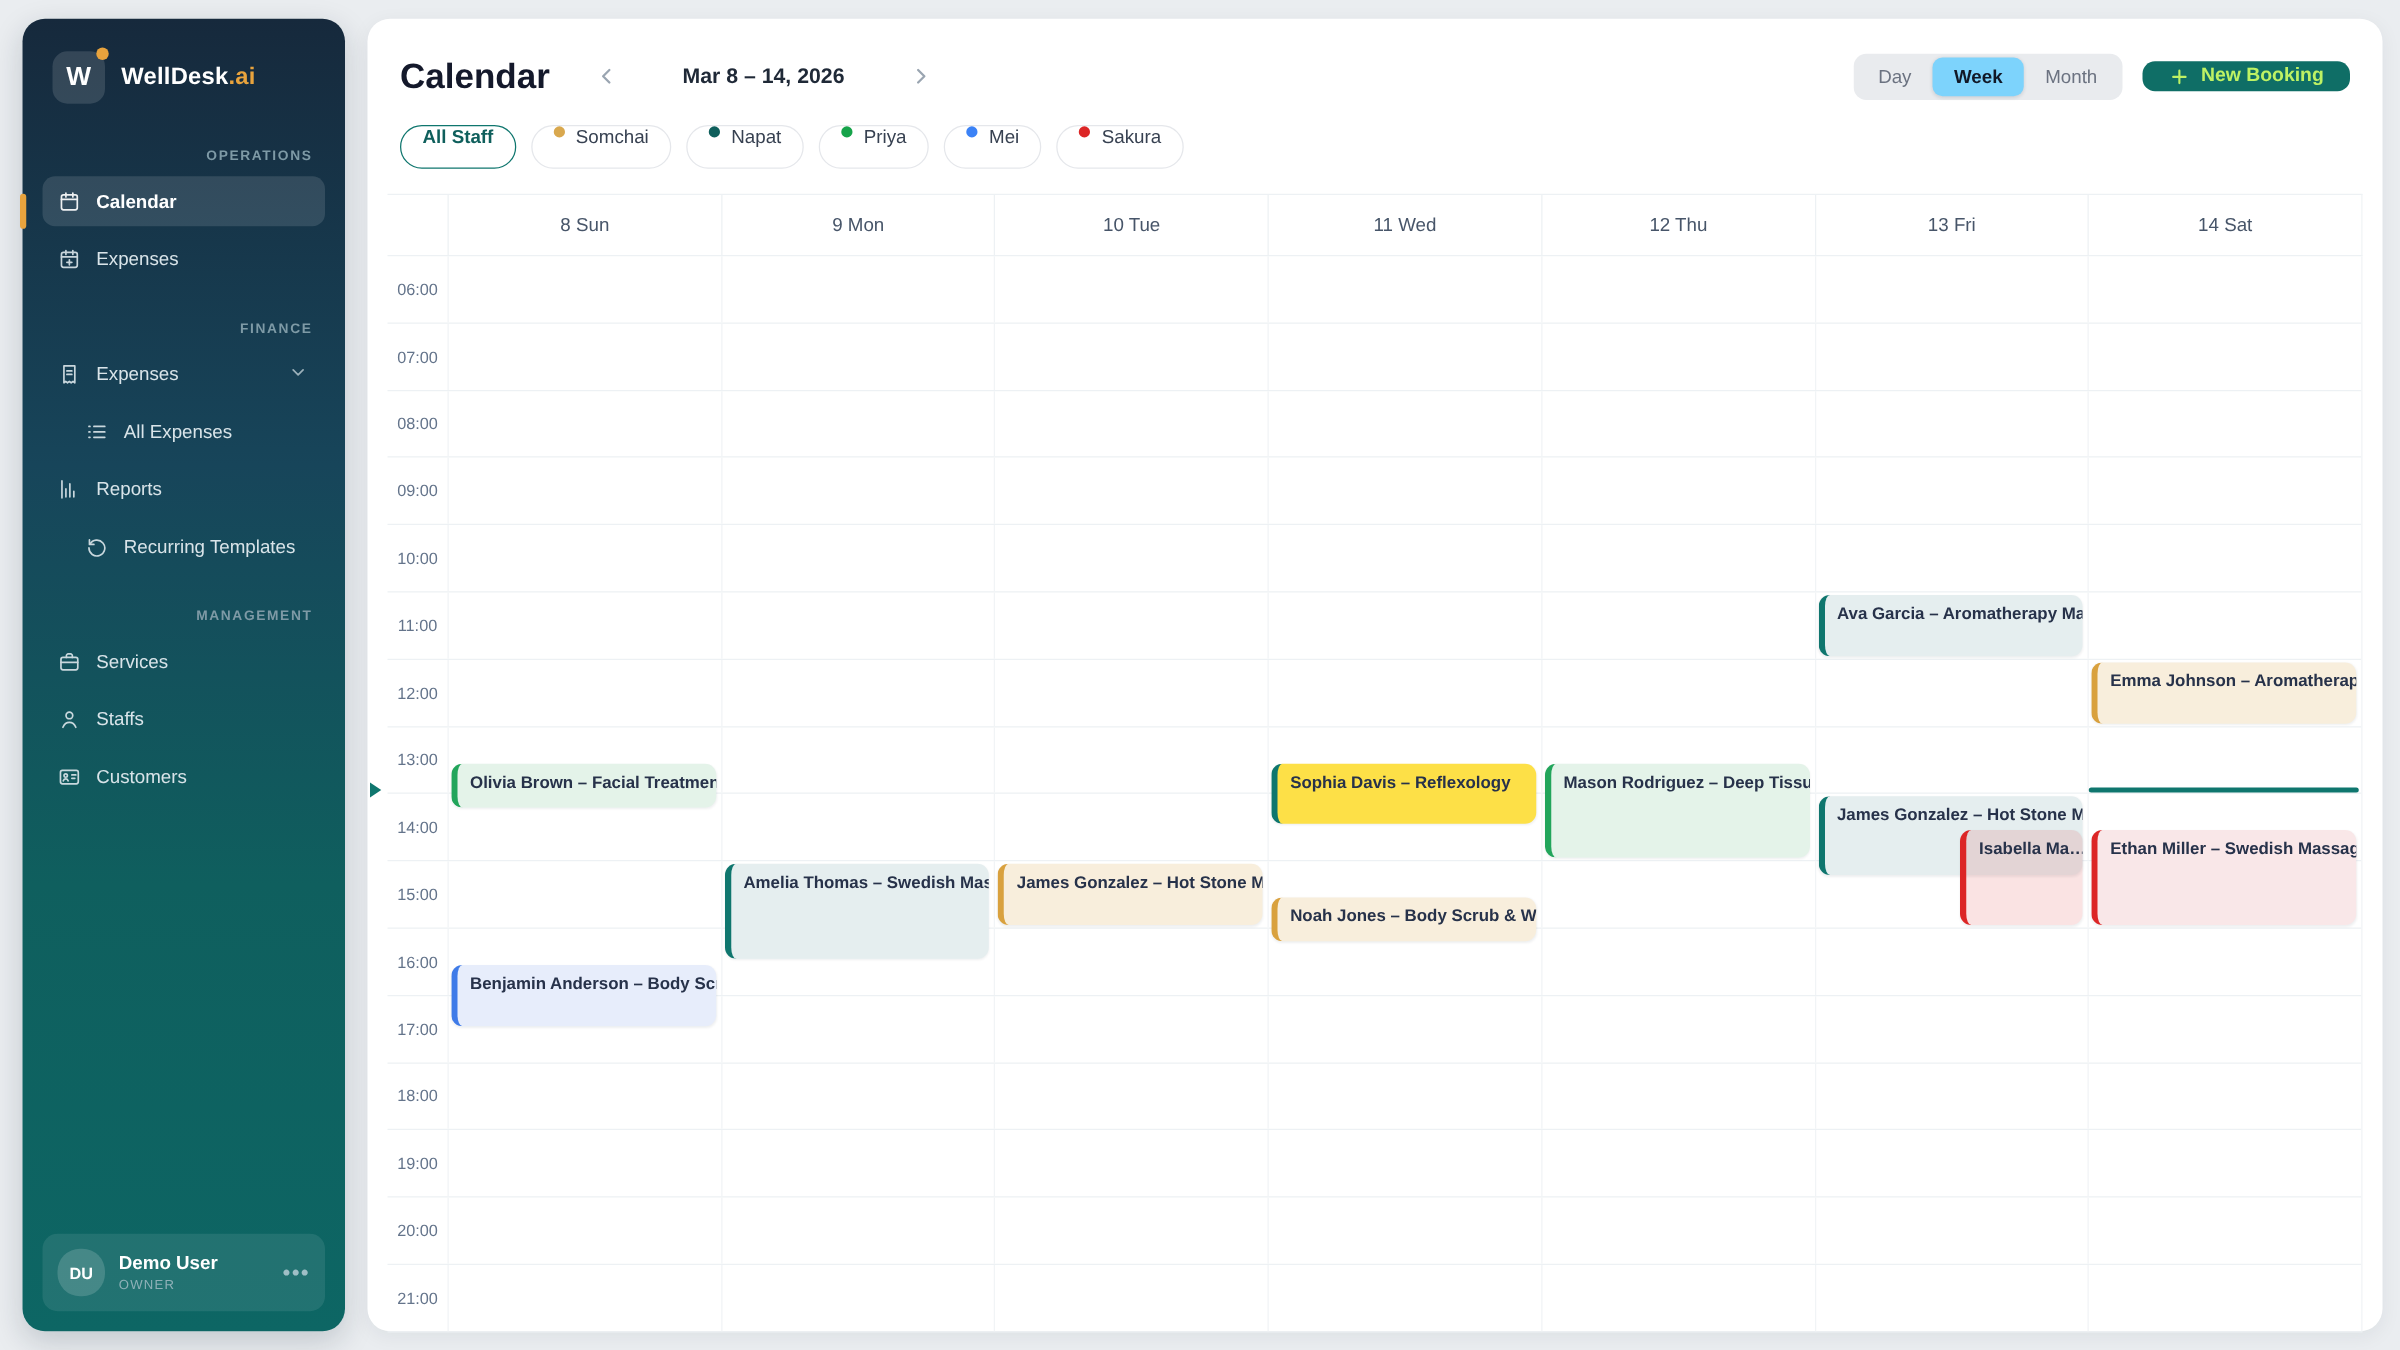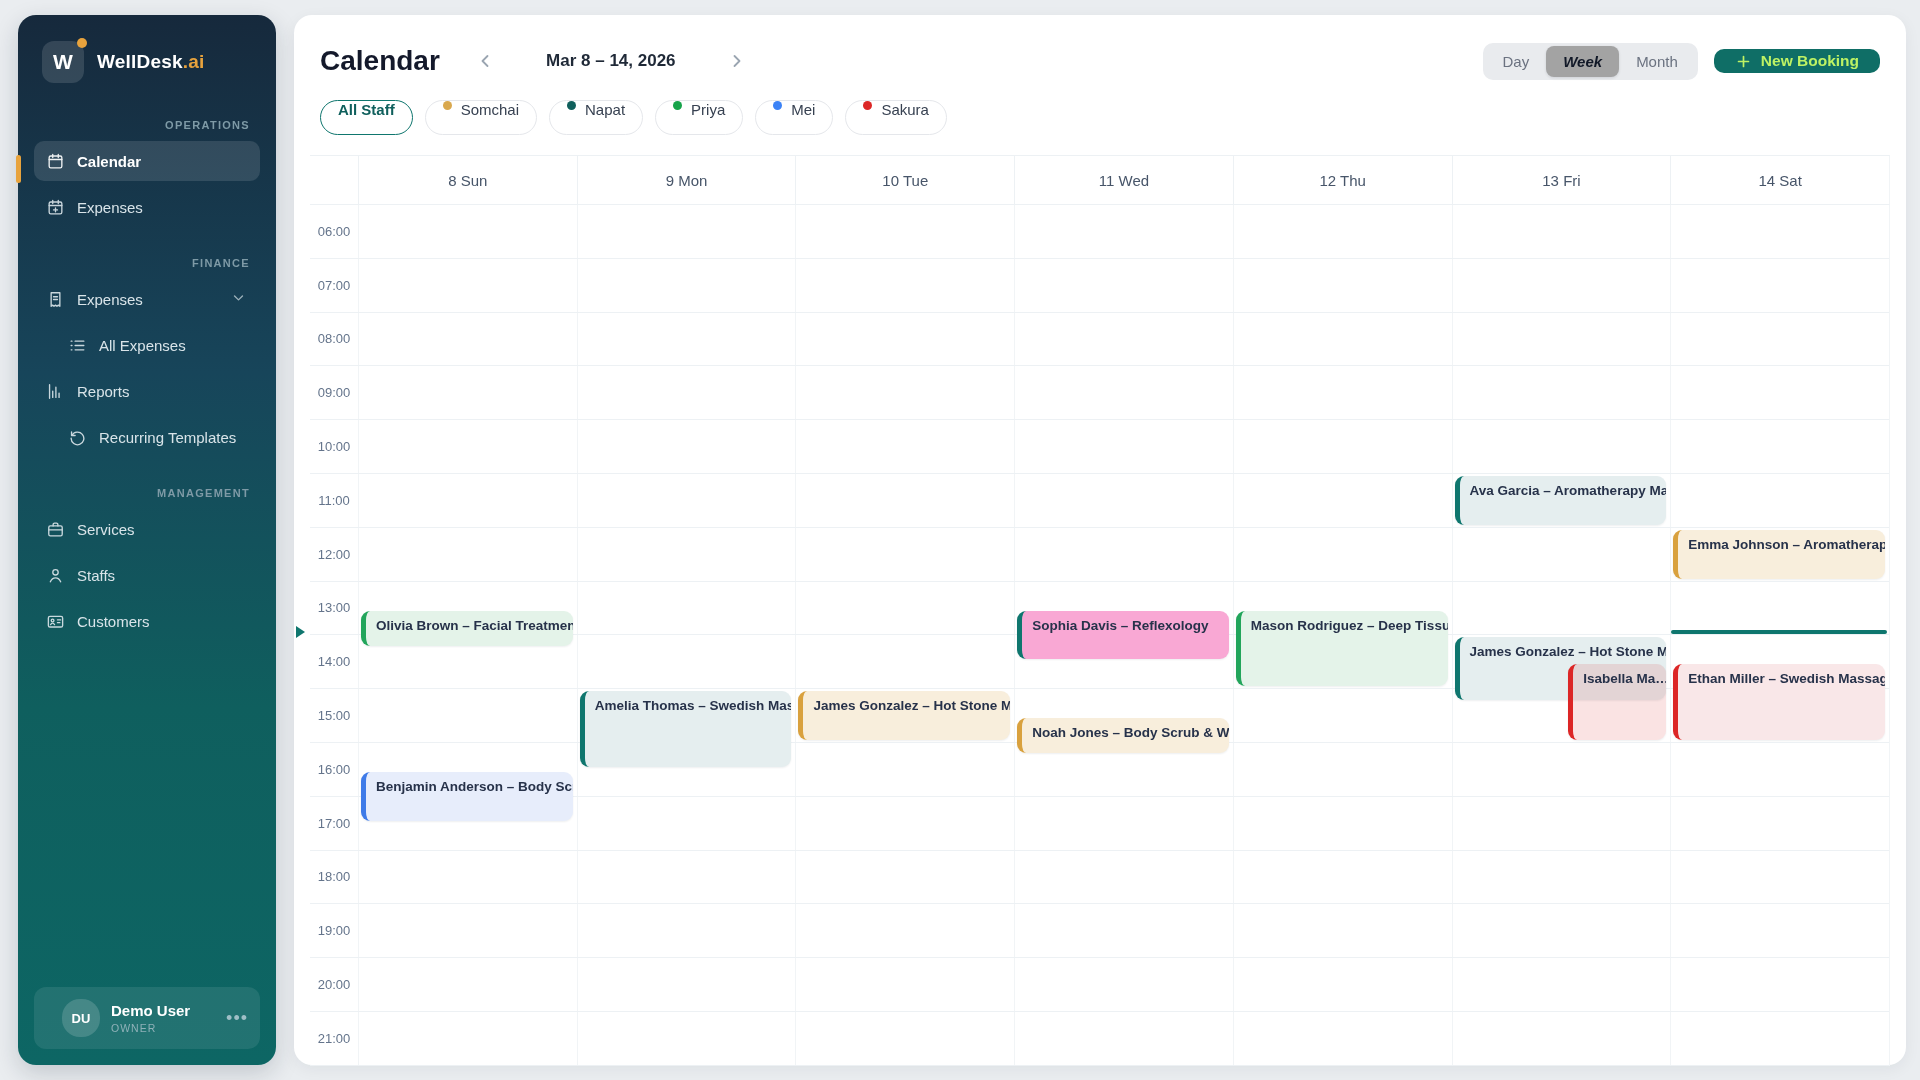--- a/index.html
+++ b/index.html
@@ -25,21 +25,21 @@
   .section-label { margin:30px 10px 10px; font-size:11px; font-weight:bold; letter-spacing:1.3px; color:#7E9AA6;text-align:right; }
   .nav-item { display:flex; align-items:center; gap:12px; height:40px; padding:0 12px; border-radius:10px;
     font-size:15px; font-weight:500; color:#D9E4E9; cursor:pointer; margin-bottom:6px; position:relative; }
   .nav-item svg { width:19px; height:19px; flex:none; opacity:.92; }
   .nav-item.active { background:rgba(255,255,255,.12); color:#fff; font-weight:bold; }
   .nav-item.sub { padding-left:34px; }
   .nav-item .chev { margin-left:auto; opacity:.75; }
   .user-card { display:flex; align-items:center; gap:11px; background:rgba(255,255,255,.09);
     border-radius:12px; padding:12px; }
   .user-avatar { width:38px; height:38px; border-radius:18px; background:rgba(255,255,255,.16);
-    display:flex; align-items:center; justify-content:center; font-size:13px; font-weight:bold; color:#fff;margin-left:16px; }
+    display:flex; align-items:center; justify-content:center; font-size:13px; font-weight:bold; color:#fff; }
   .user-name { font-size:15px; font-weight:bold; color:#fff; }
   .user-role { font-size:10.5px; letter-spacing:1px; color:#8FB1B8; margin-top:3px; }
   .user-menu { margin-left:auto; color:#9FBFC6; font-size:18px; letter-spacing:1px; cursor:pointer; }
 
   
   .main-card {
     position:absolute; left:294px; top:15px; width:1612px; height:1050px;
     background:#fff; border-radius:18px; box-shadow:0 4px 16px rgba(15,35,52,.06);
     padding:24px 16px 16px;
   }
@@ -47,21 +47,21 @@
   .page-title { font-size:28px; font-weight:bold; color:#14192B; }
   .date-nav { display:flex; align-items:center; margin-left:28px; }
   .nav-arrow { width:34px; height:34px; border:none; background:transparent; color:#9AA5B1; cursor:pointer;
     display:flex; align-items:center; justify-content:center; border-radius:8px; }
   .nav-arrow svg { width:20px; height:20px; }
   .date-range { font-size:17px; font-weight:bold; color:#1F2937; width:218px; text-align:center; }
   .topbar-right { margin-left:auto; display:flex; align-items:center; gap:16px; }
   .segmented { display:flex; background:#E9EBEE; border-radius:10px; padding:3px; }
   .seg-btn { border:none; background:transparent; color:#6B7280; font-size:15px; font-weight:500;
     padding:7px 17px; border-radius:8px; cursor:pointer; font-family:inherit; }
-  .seg-btn.active { background:#a3a3a3; color:#111827; font-weight:bold; box-shadow:0 1px 3px rgba(15,23,42,.12);font-style:italic; }
+  .seg-btn.active { background:#7dd3fc; color:#111827; font-weight:bold; box-shadow:0 1px 3px rgba(15,23,42,.12); }
   .new-booking { display:flex; align-items:center; gap:9px; background:#0F6E66; color:#bef264; border:none;
     border-radius:10px; height:24px; padding:0 21px; font-size:15.5px; font-weight:bold; cursor:pointer; font-family:inherit; }
   .new-booking svg { width:17px; height:17px; }
 
   .chips-row { display:flex; gap:12px; margin:17px 10px 0; }
   .chip { display:flex; align-items:flex-start; gap:9px; height:35px; padding:0 17px; border-radius:18px;
     background:#fff; border:1px solid #E5E7EB; font-size:15px; font-weight:500; color:#374151; cursor:pointer; }
   .chip.all { border:1.5px solid #0F766E; color:#0F5F5C; font-weight:bold; }
   .chip-dot { width:9px; height:9px; border-radius:50%; }
 
@@ -406,21 +406,21 @@
           <div class="hr-cell"></div>
           <div class="hr-cell"></div>
           <div class="hr-cell"></div>
           <div class="hr-cell"></div>
         </div>
         <div class="events-layer">
           <div class="event" style="left: calc(0% + 3px); width: calc(14.2857% - 7px); top: 405.5px; height: 35.35px; border-left-color: rgb(34, 165, 91); background: rgb(228, 243, 233);"><span>Olivia Brown – Facial Treatment</span></div>
           <div class="event" style="left: calc(0% + 3px); width: calc(14.2857% - 7px); top: 566.9px; height: 48.8px; border-left-color: rgb(63, 123, 232); background: rgb(231, 237, 251);"><span>Benjamin Anderson – Body Scr…</span></div>
           <div class="event" style="left: calc(14.2857% + 3px); width: calc(14.2857% - 7px); top: 486.2px; height: 75.7px; border-left-color: rgb(15, 118, 110); background: rgb(229, 238, 239);"><span>Amelia Thomas – Swedish Mas…</span></div>
           <div class="event" style="left: calc(28.5714% + 3px); width: calc(14.2857% - 7px); top: 486.2px; height: 48.8px; border-left-color: rgb(217, 161, 62); background: rgb(248, 238, 220);"><span>James Gonzalez – Hot Stone M…</span></div>
-          <div class="event" style="left: calc(42.8571% + 3px); width: calc(14.2857% - 7px); top: 405.5px; height: 48.8px; border-left-color: rgb(15, 118, 110); background: #f9a8d4;"><span>Sophia Davis – Reflexology</span></div>
+          <div class="event" style="left: calc(42.8571% + 3px); width: calc(14.2857% - 7px); top: 405.5px; height: 48.8px; border-left-color: rgb(15, 118, 110); background: #fde047;"><span>Sophia Davis – Reflexology</span></div>
           <div class="event" style="left: calc(42.8571% + 3px); width: calc(14.2857% - 7px); top: 513.1px; height: 35.35px; border-left-color: rgb(217, 161, 62); background: rgb(248, 238, 220);"><span>Noah Jones – Body Scrub &amp; Wr…</span></div>
           <div class="event" style="left: calc(57.1429% + 3px); width: calc(14.2857% - 7px); top: 405.5px; height: 75.7px; border-left-color: rgb(34, 165, 91); background: rgb(228, 243, 233);"><span>Mason Rodriguez – Deep Tissu…</span></div>
           <div class="event" style="left: calc(71.4286% + 3px); width: calc(14.2857% - 7px); top: 271px; height: 48.8px; border-left-color: rgb(15, 118, 110); background: rgb(229, 238, 239);"><span>Ava Garcia – Aromatherapy Ma…</span></div>
           <div class="event" style="left: calc(71.4286% + 3px); width: calc(14.2857% - 7px); top: 432.4px; height: 62.25px; border-left-color: rgb(15, 118, 110); background: rgb(229, 238, 239);"><span>James Gonzalez – Hot Stone M…</span></div>
           <div class="event" style="left: calc(78.8571% + 3px); width: calc(6.85714% - 7px); top: 459.3px; height: 75.7px; border-left-color: rgb(220, 38, 38); background: rgba(220, 38, 38, 0.13); z-index: 3;"><span>Isabella Ma…</span></div>
           <div class="event" style="left: calc(85.7143% + 3px); width: calc(14.2857% - 7px); top: 459.3px; height: 75.7px; border-left-color: rgb(220, 38, 38); background: rgb(249, 231, 232);"><span>Ethan Miller – Swedish Massage</span></div>
           <div class="event" style="left: calc(85.7143% + 3px); width: calc(14.2857% - 7px); top: 324.8px; height: 48.8px; border-left-color: rgb(217, 161, 62); background: rgb(248, 238, 220);"><span>Emma Johnson – Aromatherap…</span></div>
           <div class="now-line" style="left: calc(85.7143% + 1px); width: calc(14.2857% - 3px); top: 424.634px; background: rgb(15, 118, 110);"></div>
         </div>
         <div class="now-marker" style="top: 420.634px; border-left-color: rgb(15, 118, 110);"></div>

